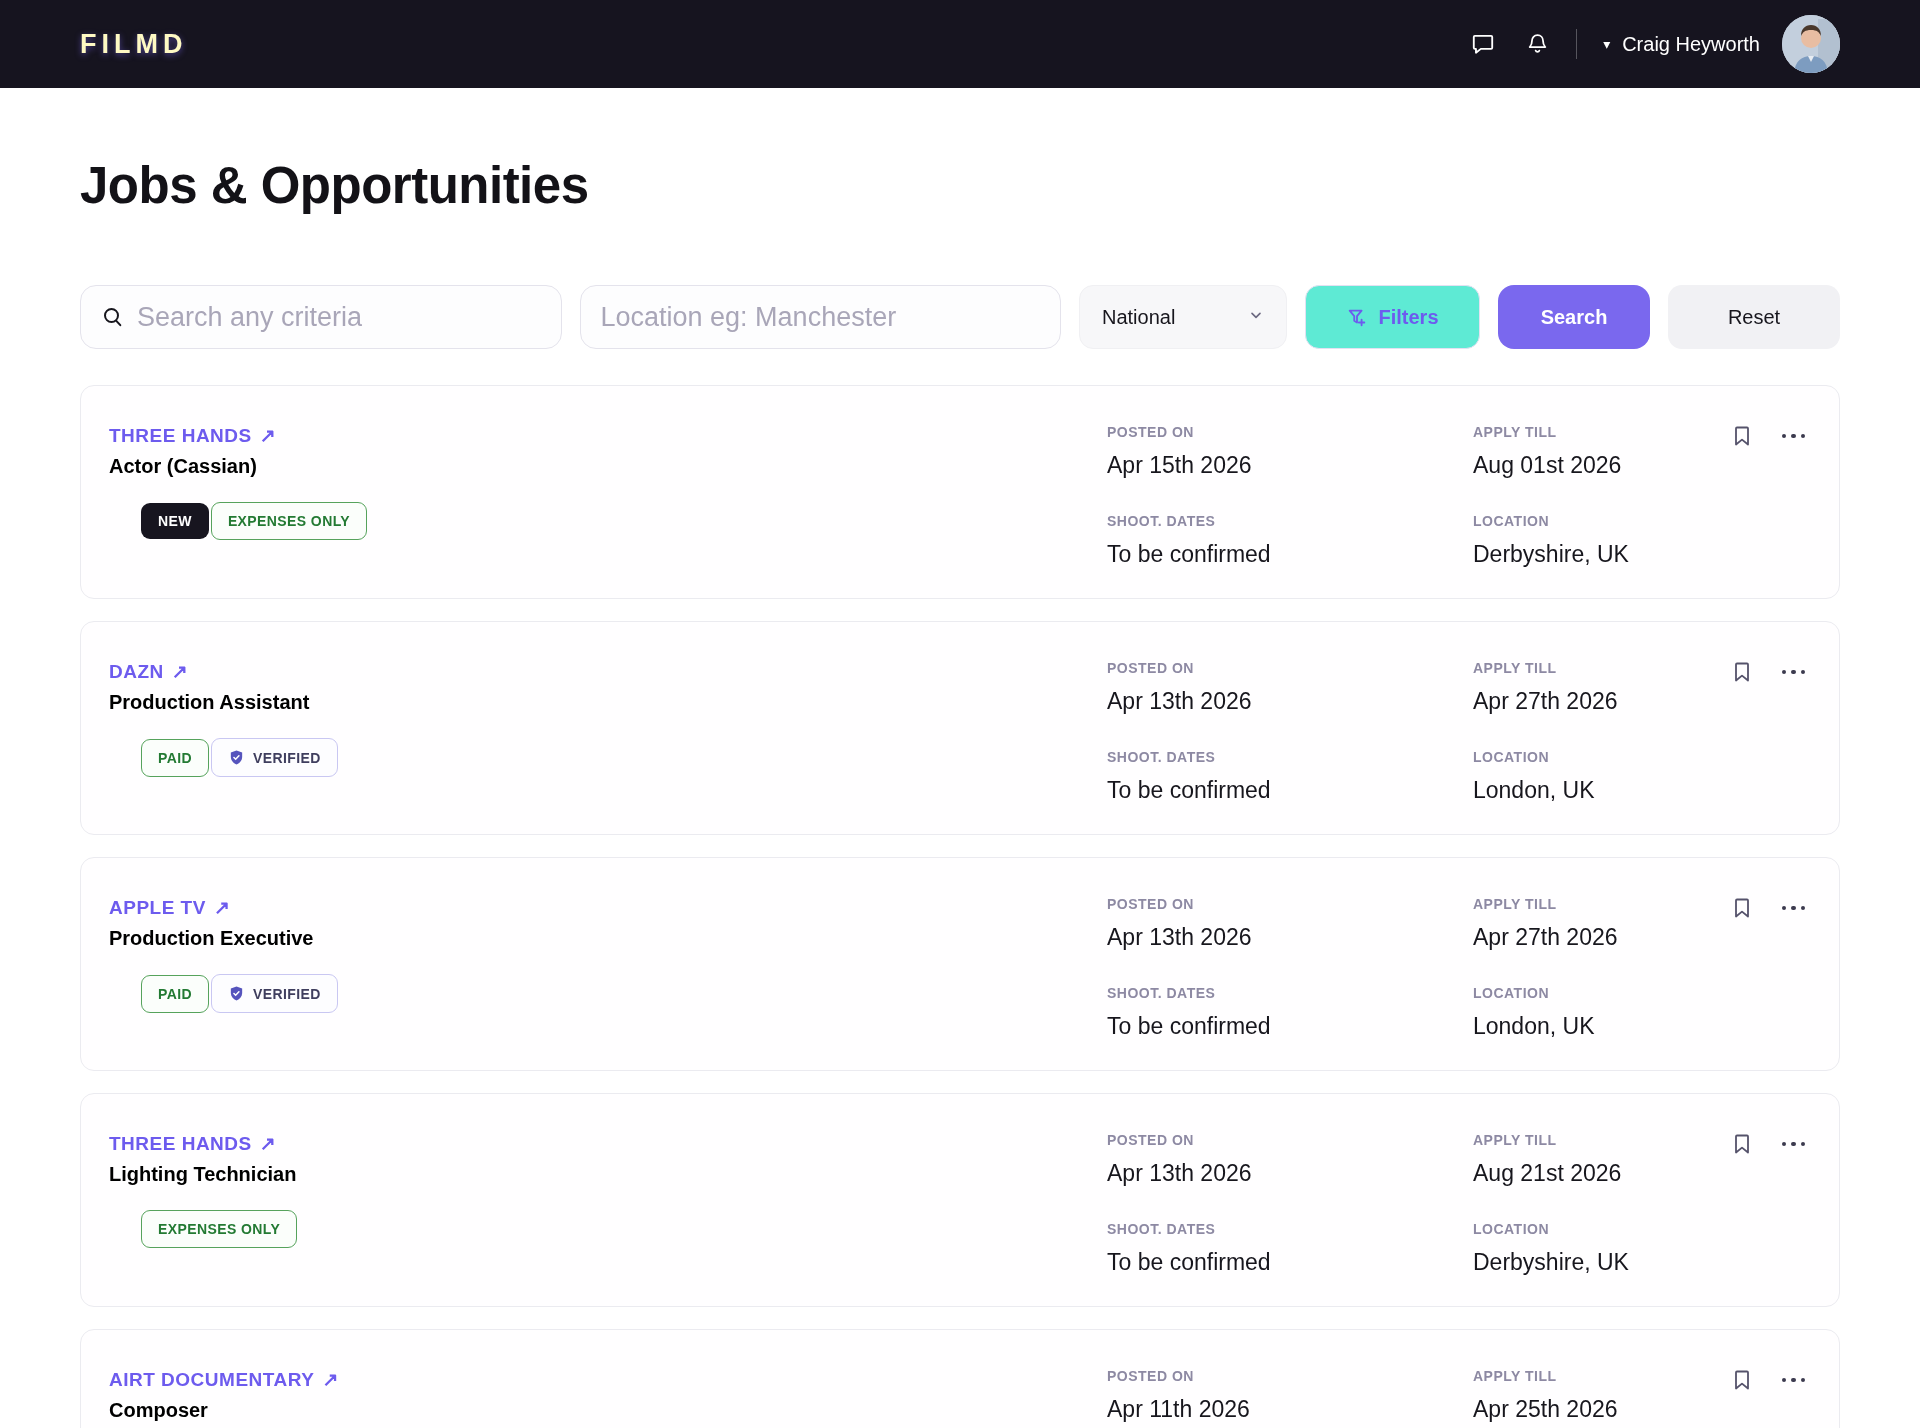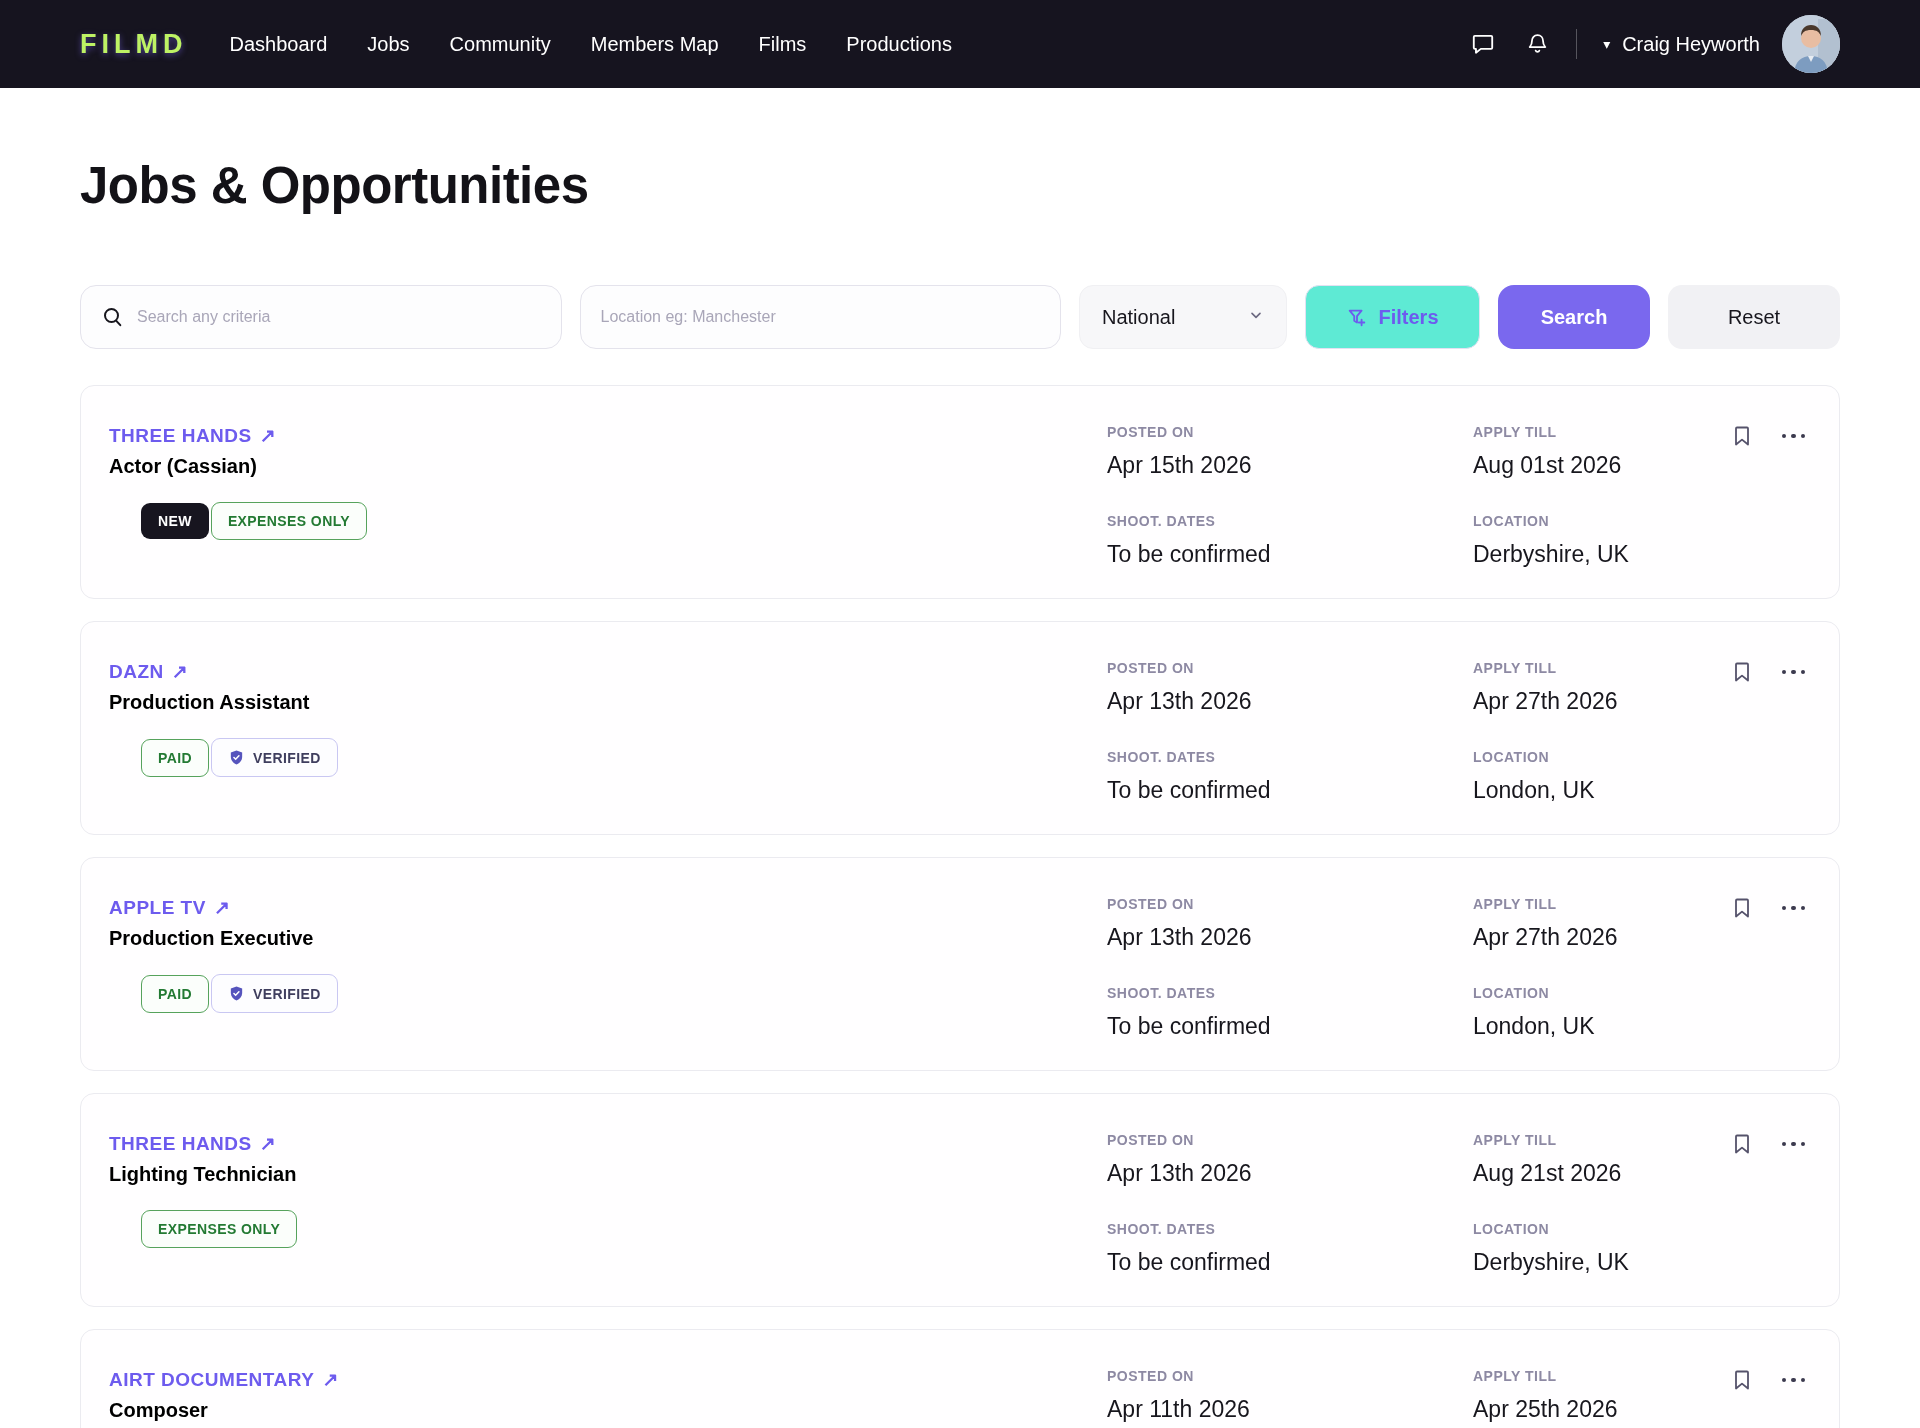--- a/index.html
+++ b/index.html
@@ -1,21 +1,21 @@
 <!DOCTYPE html>
 <html><head>
 <meta charset="utf-8">
 <style>
   * { margin:0; padding:0; box-sizing:border-box; }
   html,body { width:1920px; height:1428px; overflow:hidden; background:#fff;
     font-family:"Liberation Sans", sans-serif; color:#17161d; }
 
   
   .nav { height:88px; background:#16141f; display:flex; align-items:center; padding:0 80px; }
-  .logo { color:#bef264; font-size:27px; font-weight:800; letter-spacing:5px;
+  .logo { color:#fef9c3; font-size:27px; font-weight:800; letter-spacing:5px;
     text-shadow:0 2px 6px rgba(122,104,238,.55); cursor:pointer; }
   .nav-links { display:flex; gap:40px; margin-left:42px; }
   .nav-link { color:#fff; font-size:20px; font-weight:500; cursor:pointer; white-space:nowrap; }
   .nav-right { margin-left:auto; display:flex; align-items:center; }
   .nav-icon { width:26px; height:26px; display:flex; align-items:center; justify-content:center; cursor:pointer; }
   .nav-icon + .nav-icon { margin-left:28px; }
   .nav-divider { width:1px; height:30px; background:rgba(255,255,255,.28); margin:0 26px; }
   .caret { color:#fff; font-size:14px; margin-right:12px; cursor:pointer; }
   .user-name { color:#fff; font-size:20px; font-weight:500; }
   .avatar { width:58px; height:58px; border-radius:50%; overflow:hidden; margin-left:22px;
@@ -23,21 +23,21 @@
 
   
   .main { padding:0 80px; }
   .page-title { margin-top:68px; font-size:51px; font-weight:800; letter-spacing:-.5px; color:#131217; }
 
   
   .filter-row { margin-top:70px; display:flex; gap:18px; height:64px; }
   .input-wrap { flex:1 1 0; display:flex; align-items:center; background:#fdfdfe;
     border:1px solid #e4e3ec; border-radius:16px; padding:0 20px; }
   .input-wrap input { border:none; outline:none; background:transparent; width:100%;
-    font-size:16px; color:#1d4ed8; font-family:"Liberation Sans", sans-serif; }
+    font-size:27px; color:#1d4ed8; font-family:"Liberation Sans", sans-serif; }
   .input-wrap input::placeholder { color:#a9a6b8; }
   .search-glyph { margin-right:12px; flex:0 0 auto; display:flex; }
   .select-wrap { width:208px; background:#f7f7f9; border:1px solid #f0f0f3; border-radius:14px;
     display:flex; align-items:center; justify-content:space-between; padding:8px 22px; cursor:pointer; }
   .select-value { font-size:20px; font-weight:500; color:#17161d; }
   .btn { border:none; border-radius:14px; font-size:20px; font-weight:600; cursor:pointer;
     display:flex; align-items:center; justify-content:center; font-family:"Liberation Sans", sans-serif; }
   .btn-filters { width:175px; background:#5eead4; border:1px solid #e3e1f2; color:#6d5bee; gap:10px; }
   .btn-search { width:152px; background:#7a68ee; color:#fff; border-radius:16px; }
   .btn-reset { width:172px; background:#f1f1f4; color:#17161d; font-weight:500; }
@@ -66,28 +66,20 @@
   .card-icons { position:absolute; top:38px; right:34px; display:flex; align-items:center; gap:28px; }
   .icon-btn { cursor:pointer; display:flex; align-items:center; }
   .dots { display:flex; gap:5px; }
   .dots i { width:4.5px; height:4.5px; border-radius:50%; background:#3c3a4f; display:block; }
 </style>
 </head>
 <body>
 
 <div class="nav">
   <div class="logo">FILMD</div>
-  <div class="nav-links">
-    <span class="nav-link">Dashboard</span>
-    <span class="nav-link">Jobs</span>
-    <span class="nav-link">Community</span>
-    <span class="nav-link">Members Map</span>
-    <span class="nav-link">Films</span>
-    <span class="nav-link">Productions</span>
-  </div>
   <div class="nav-right">
     <span class="nav-icon">
       <svg width="26" height="26" viewBox="0 0 24 24" fill="none" stroke="#fff" stroke-width="1.7" stroke-linejoin="round">
         <path d="M4.5 4.5h15a1 1 0 0 1 1 1v10a1 1 0 0 1-1 1H10l-4.5 3.6V16.5h-1a1 1 0 0 1-1-1v-10a1 1 0 0 1 1-1z"></path>
       </svg>
     </span>
     <span class="nav-icon">
       <svg width="25" height="25" viewBox="0 0 24 24" fill="none" stroke="#fff" stroke-width="1.7" stroke-linecap="round" stroke-linejoin="round">
         <path d="M12 3c3.2 0 5.3 2.4 5.3 5.4 0 4 1.7 5.4 2.2 6.1H4.5c.5-.7 2.2-2.1 2.2-6.1C6.7 5.4 8.8 3 12 3z"></path>
         <path d="M10.2 17.8a1.9 1.9 0 0 0 3.6 0"></path>

